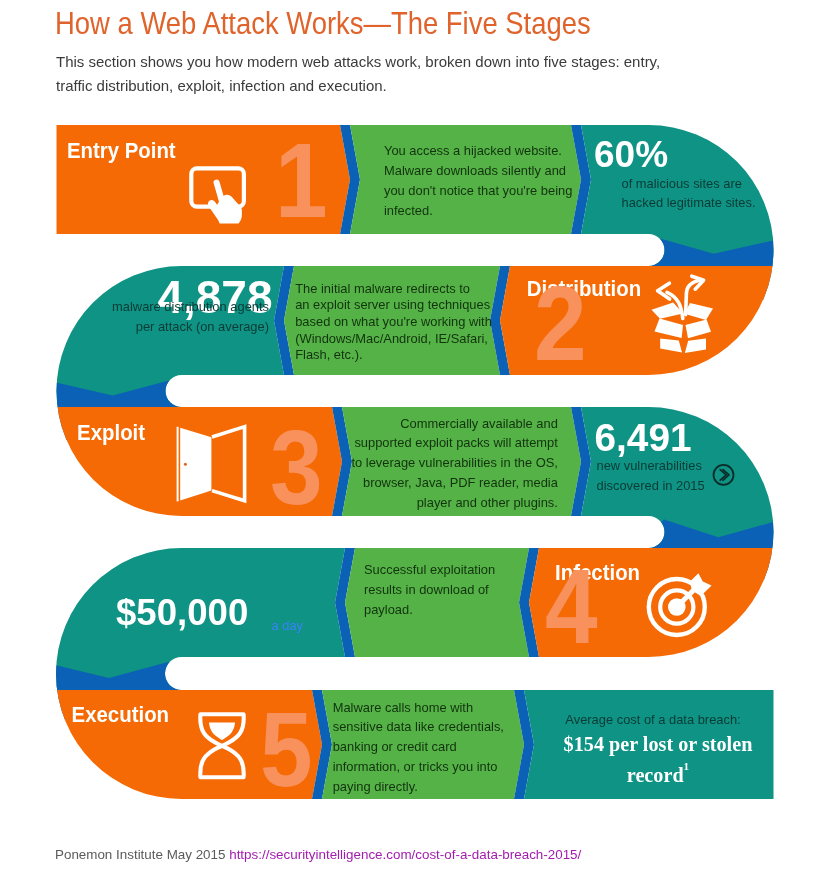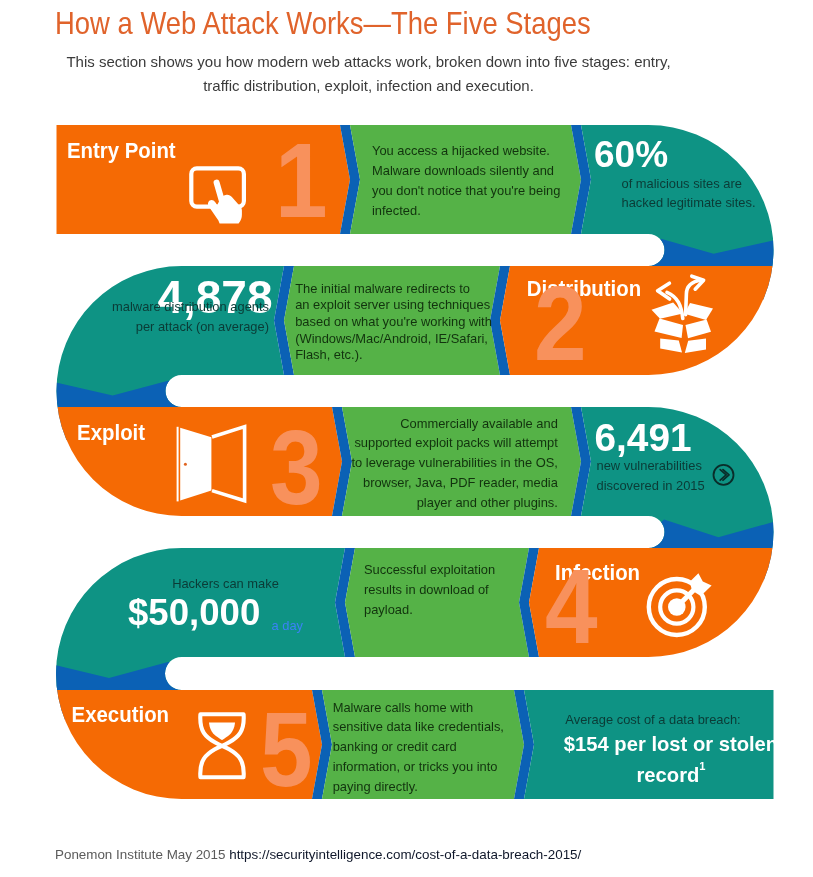--- a/index.html
+++ b/index.html
@@ -1,23 +1,23 @@
 <!DOCTYPE html>
 <html><head>
 <meta charset="utf-8">
 <style>
   html,body{margin:0;padding:0;background:#fff;}
   body{width:813px;height:877px;font-family:"Liberation Sans",sans-serif;overflow:hidden;}
   #stage{position:relative;width:813px;height:877px;background:#fff;}
   svg.ribbon{position:absolute;left:0;top:0;}
   .abs{position:absolute;}
   .title{left:55px;top:5px;font-size:29.5px;line-height:34px;color:#E0632B;white-space:nowrap;transform:scale(0.93,1.07);transform-origin:left top;}
-  .intro{left:56px;top:50px;width:625px;font-size:15px;line-height:24px;color:#3b3b3b;text-align:center;}
+  .intro{left:56px;top:50px;width:625px;font-size:15px;line-height:24px;color:#3b3b3b;}
   .footer{left:55px;top:847px;font-size:13.4px;line-height:16px;color:#5b5b5b;white-space:nowrap;}
-  .footer .lnk{color:#0f172a;}
+  .footer .lnk{color:#a21caf;}
   .stage-label{font-weight:bold;color:#fff;font-size:20.4px;line-height:19px;white-space:nowrap;transform:scaleY(1.12);transform-origin:left top;}
   .ghost{font-weight:bold;color:#F8915C;line-height:1;white-space:nowrap;transform:scaleX(0.9);transform-origin:left top;}
   .body-text{font-size:12.9px;line-height:19.9px;color:#12330e;white-space:nowrap;}
   .body-text.tight{line-height:16.7px;}
   .stat-big{font-weight:bold;color:#fff;line-height:1;white-space:nowrap;}
   .stat-cap{font-size:12.9px;line-height:19.6px;color:#0b3b36;white-space:nowrap;}
   .r{text-align:right;} .c{text-align:center;}
 </style>
 </head>
 <body>
@@ -100,43 +100,42 @@
         <path d="M669.4,283.2 L657.6,290.8 L669.6,299.0" fill="none" stroke="#ffffff" stroke-width="3.6" stroke-linecap="round" stroke-linejoin="round"></path>
         <path d="M685.6,314.6 L686.4,293.6 C686.6,286.6 690.6,281.8 701.0,280.0" fill="none" stroke="#ffffff" stroke-width="3.6" stroke-linecap="round"></path>
         <path d="M691.8,276.2 L703.6,280.2 L695.2,289.2" fill="none" stroke="#ffffff" stroke-width="3.6" stroke-linecap="round" stroke-linejoin="round"></path>
       </g>
 </svg>
 <div class="abs title">How a Web Attack Works—The Five Stages</div>
 <div class="abs intro">This section shows you how modern web attacks work, broken down into five stages: entry, traffic distribution, exploit, infection and execution.</div>
 
 <div class="abs stage-label" style="left:66.9px;top:140.3px;">Entry Point</div>
 <div class="abs ghost" style="left:275px;top:128px;font-size:105px;">1</div>
-<div class="abs body-text" style="left:372px;top:141px;">You access a hijacked website.<br>Malware downloads silently and<br>you don't notice that you're being<br>infected.</div>
+<div class="abs body-text" style="left:384px;top:141px;">You access a hijacked website.<br>Malware downloads silently and<br>you don't notice that you're being<br>infected.</div>
 <div class="abs stat-big" style="left:594px;top:135.5px;font-size:37px;">60%</div>
 <div class="abs stat-cap" style="left:597.5px;top:173.5px;margin-left:24px;">of malicious sites are<br>hacked legitimate sites.</div>
 
 <div class="abs stage-label" style="left:526.8px;top:278.4px;">Distribution</div>
 <div class="abs ghost" style="left:534px;top:271px;font-size:105px;">2</div>
 <div class="abs body-text tight" style="left:295.2px;top:280.5px;">The initial malware redirects to<br>an exploit server using techniques<br>based on what you're working with<br>(Windows/Mac/Android, IE/Safari,<br>Flash, etc.).</div>
 <div class="abs stat-big r" style="left:100px;top:274px;width:172.5px;font-size:46px;">4,878</div>
 <div class="abs stat-cap r" style="left:60px;top:297px;width:209px;">malware distribution agents<br>per attack (on average)</div>
 
 <div class="abs stage-label" style="left:77.1px;top:422.2px;">Exploit</div>
 <div class="abs ghost" style="left:270px;top:415px;font-size:105px;">3</div>
 <div class="abs body-text" style="left:351.5px;top:413.5px;text-align:right;">Commercially available and<br>supported exploit packs will attempt<br>to leverage vulnerabilities in the OS,<br>browser, Java, PDF reader, media<br>player and other plugins.</div>
 <div class="abs stat-big" style="left:594.5px;top:418.5px;font-size:38.8px;">6,491</div>
 <div class="abs stat-cap" style="left:596.5px;top:456px;">new vulnerabilities<br>discovered in 2015</div>
 
 <div class="abs stage-label" style="left:555.1px;top:562.3px;">Infection</div>
 <div class="abs ghost" style="left:545px;top:554px;font-size:105px;">4</div>
 <div class="abs body-text" style="left:364px;top:560px;">Successful exploitation<br>results in download of<br>payload.</div>
-<div class="abs stat-cap c" style="left:135.5px;top:573.5px;width:180px;">Hackers can make</div>
-<div class="abs stat-big" style="left:128px;top:594.5px;font-size:36.6px;text-align:center;">$50,000</div>
+<div class="abs stat-big" style="left:116px;top:594.5px;font-size:36.6px;text-align:center;">$50,000</div>
 <div class="abs stat-cap wht" style="left:271.5px;top:616px;color:#3b82f6;">a day</div>
 
 <div class="abs stage-label" style="left:71.6px;top:703.9px;">Execution</div>
 <div class="abs ghost" style="left:260px;top:697px;font-size:105px;">5</div>
 <div class="abs stat-cap c" style="left:538px;top:710px;width:230px;">Average cost of a data breach:</div>
 <div class="abs body-text" style="left:332.7px;top:697.5px;">Malware calls home with<br>sensitive data like credentials,<br>banking or credit card<br>information, or tricks you into<br>paying directly.</div>
-<div class="abs stat-big c" style="left:557px;top:732px;width:228px;font-size:20.2px;line-height:25.5px;"><span>$154 per lost or stolen<br>record</span><sup style="font-size:0.55em;top:-0.32em;position:relative;">1</sup></div>
+<div class="abs stat-big c" style="left:544px;top:732px;width:228px;font-size:20.2px;line-height:25.5px;font-family:Liberation Serif, serif;"><span>$154 per lost or stolen<br>record</span><sup style="font-size:0.55em;top:-0.32em;position:relative;">1</sup></div>
 
 <div class="abs footer"><span>Ponemon Institute May 2015</span> <span class="lnk">https://securityintelligence.com/cost-of-a-data-breach-2015/</span></div>
 </div>
 
 </body></html>

